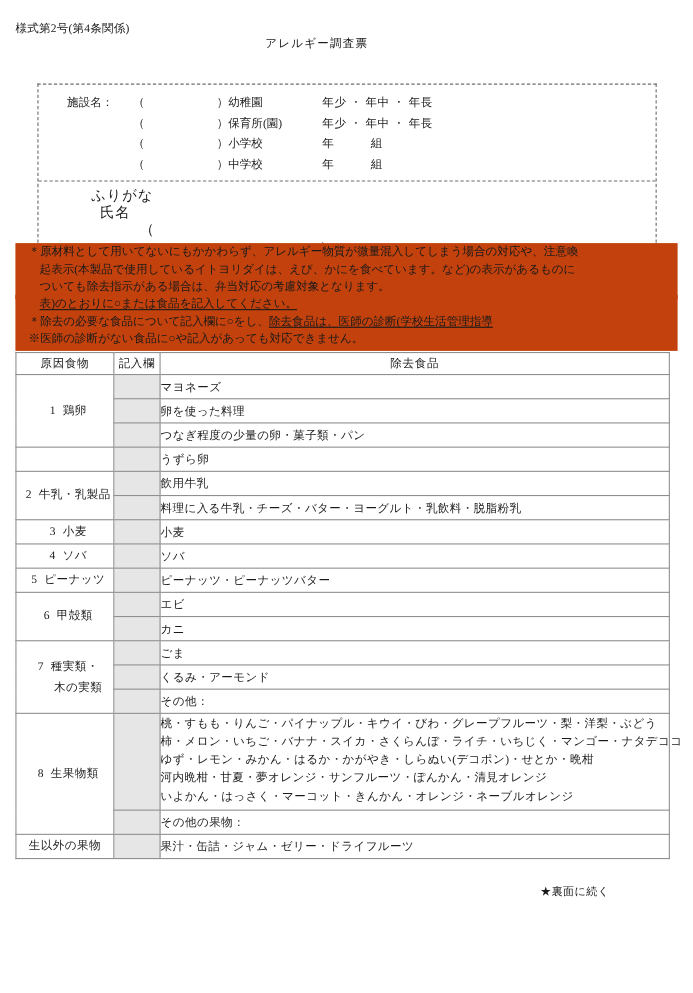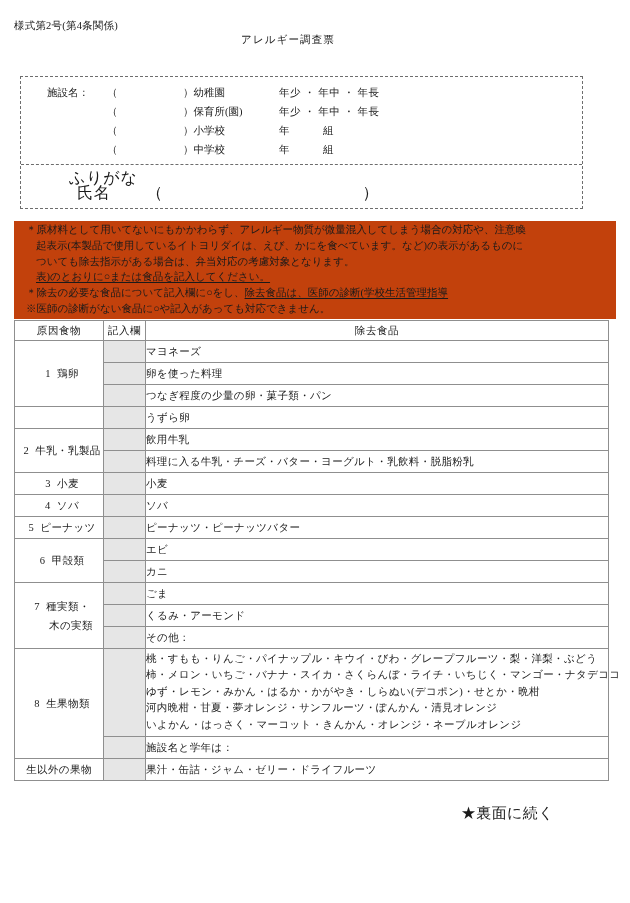--- a/index.html
+++ b/index.html
@@ -50,21 +50,21 @@
     letter-spacing: 0.1px;
   }
   .u-line {
     text-decoration: underline;
     text-underline-offset: 2px;
   }
 
   
   .facility-box {
     position: absolute;
-    left: 20px;
+    left: 34px;
     top: 76px;
     width: 563px;
     border: 1px dashed #6d6d6d;
     box-sizing: border-box;
   }
   .fac-rows {
     padding: 6px 0 5px 0;
   }
   .fac-row {
     display: flex;
@@ -89,31 +89,32 @@
   .fac-grade {
     letter-spacing: 0.5px;
   }
   .fac-divider {
     border-top: 1px dashed #6d6d6d;
     margin: 0;
     height: 0;
   }
   .name-block {
     padding: 5px 0 7px 0;
-    font-size: 16px;
+    font-size: 13px;
   }
   .furigana {
     padding-left: 48px;
     letter-spacing: 0.8px;
     line-height: 15px;
   }
   .namerow {
     padding-left: 56px;
     line-height: 16px;
     display: flex;
+    flex-direction: column;
   }
   .namerow .nlabel { letter-spacing: 0.8px; }
   .namerow .nopen { margin-left: 36px; }
   .namerow .nclose { margin-left: 200px; }
 
   
   .note-block {
     position: absolute;
     background: #c2410c;
     font-size: 10.5px;
@@ -197,21 +198,21 @@
   .cell-food.multi div { white-space: nowrap; }
 
   
   .sep-thin { border-top: 1px solid #c9c9c9; }
 
   
   .footer-note {
     position: absolute;
     right: 22px;
     top: 804px;
-    font-size: 15px;
+    font-size: 10px;
     letter-spacing: 0.4px;
     white-space: nowrap;
   }
 </style>
 </head>
 <body>
 
 <div class="page">
 
   <div class="form-no">様式第2号(第4条関係)</div>
@@ -367,21 +368,21 @@
         <td class="cell-food multi">
           <div>桃・すもも・りんご・パイナップル・キウイ・びわ・グレープフルーツ・梨・洋梨・ぶどう</div>
           <div>柿・メロン・いちご・バナナ・スイカ・さくらんぼ・ライチ・いちじく・マンゴー・ナタデココ</div>
           <div>ゆず・レモン・みかん・はるか・かがやき・しらぬい(デコポン)・せとか・晩柑</div>
           <div>河内晩柑・甘夏・夢オレンジ・サンフルーツ・ぽんかん・清見オレンジ</div>
           <div>いよかん・はっさく・マーコット・きんかん・オレンジ・ネーブルオレンジ</div>
         </td>
       </tr>
       <tr>
         <td class="cell-mark sep-thin"></td>
-        <td class="cell-food sep-thin">施設名と学年は：</td>
+        <td class="cell-food sep-thin">その他の果物：</td>
       </tr>
 
       <tr>
         <td class="cell-cause mid"><span>生以外の果物</span></td>
         <td class="cell-mark"></td>
         <td class="cell-food">果汁・缶詰・ジャム・ゼリー・ドライフルーツ</td>
       </tr>
 
     </tbody>
   </table>

